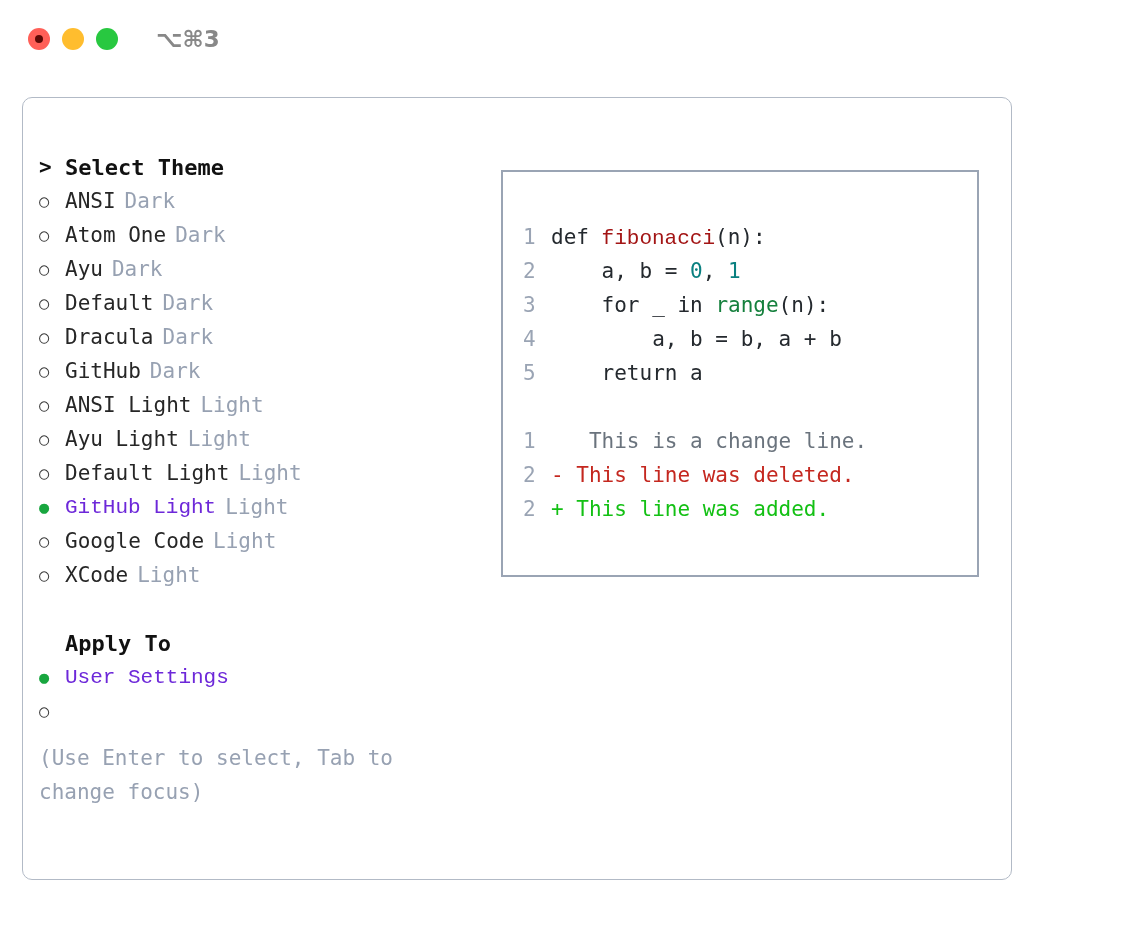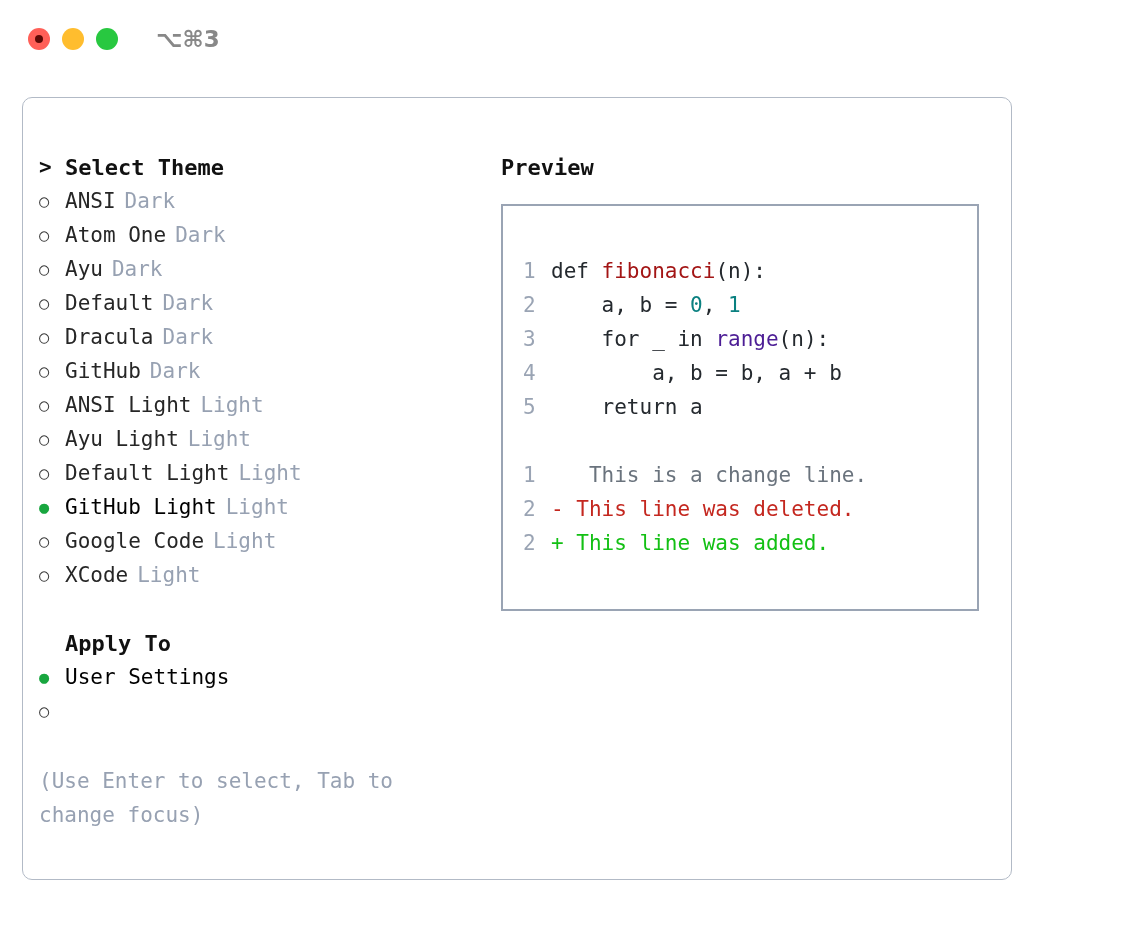--- a/index.html
+++ b/index.html
@@ -114,29 +114,29 @@
   .marker.bullet-filled {
     color: #18a63f;
     font-size: 17px;
   }
   .row .label { color: #262626; }
   .row.header .label {
     font-weight: bold;
     color: #111111;
     font-size: 22px;
   }
-  .row.selected .label { color: #000000; }
+  .row.selected .label { color: #6d28d9; font-family: Liberation Mono, monospace; }
   .tag {
     color: #97a1b2;
     margin-left: 9px;
   }
   .spacer-row { height: 34px; }
 
   .help {
-    margin-top: 36px;
+    margin-top: 13px;
     font-size: 21px;
     color: #97a1b2;
     line-height: 34px;
     width: 400px;
     white-space: pre-wrap;
   }
 
   
   .right-col {
     position: absolute;
@@ -172,23 +172,23 @@
   }
   .gutter {
     color: #9aa4b4;
     width: 28px;
     flex: 0 0 28px;
     text-align: left;
   }
   .code-text { white-space: pre; }
 
   .tok-plain { color: #24292e; }
-  .tok-func  { color: #a31515; }
+  .tok-func  { color: #a31515; font-family: Liberation Mono, monospace; }
   .tok-num   { color: #0a8080; }
-  .tok-builtin { color: #4c1d95; }
+  .tok-builtin { color: #15803d; }
 
   .blank-line { height: 34px; }
 
   .diff-ctx  { color: #6a737d; }
   .diff-del  { color: #c4271f; }
   .diff-add  { color: #13c014; }
 </style>
 </head>
 <body>
 
@@ -236,21 +236,20 @@
 
       <div>
           <div class="row selected"><span class="marker bullet-filled">●</span><span class="label">User Settings</span></div>
           <div class="row"><span class="marker bullet-empty">○</span></div>
         </div>
 
       <div class="help">(Use Enter to select, Tab to change focus)</div>
     </div>
 
     <div class="right-col">
-      <div class="preview-title">Preview</div>
       <div class="code-box">
         <div>
             <div class="code-line"><span class="gutter">1</span><span class="code-text"><span class="tok-plain">def </span><span class="tok-func">fibonacci</span><span class="tok-plain">(n):</span></span></div>
             <div class="code-line"><span class="gutter">2</span><span class="code-text"><span class="tok-plain">    a, b = </span><span class="tok-num">0</span><span class="tok-plain">, </span><span class="tok-num">1</span></span></div>
             <div class="code-line"><span class="gutter">3</span><span class="code-text"><span class="tok-plain">    for _ in </span><span class="tok-builtin">range</span><span class="tok-plain">(n):</span></span></div>
             <div class="code-line"><span class="gutter">4</span><span class="code-text"><span class="tok-plain">        a, b = b, a + b</span></span></div>
             <div class="code-line"><span class="gutter">5</span><span class="code-text"><span class="tok-plain">    return a</span></span></div>
           </div>
         <div class="blank-line"></div>
         <div>

